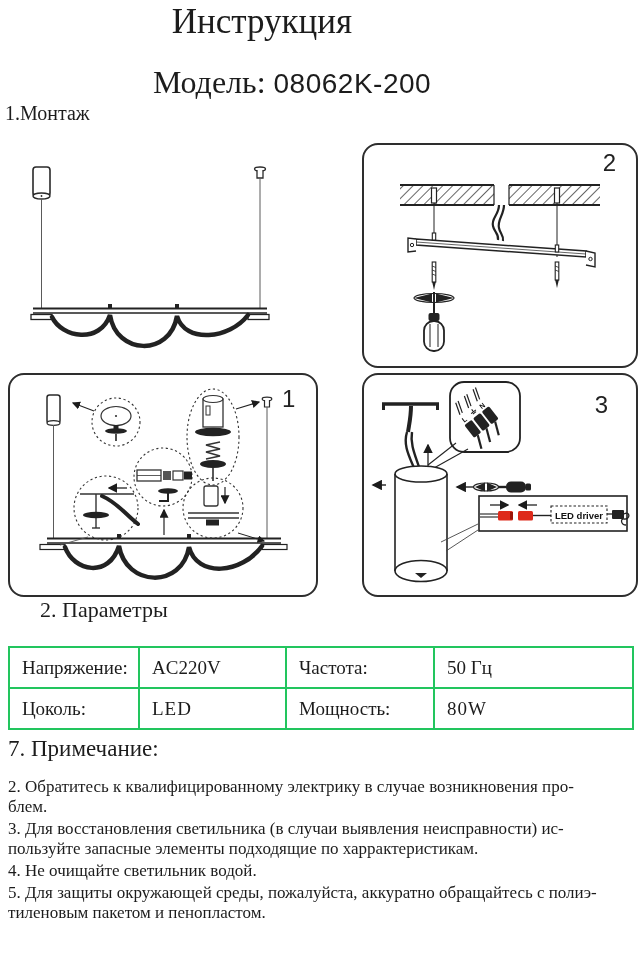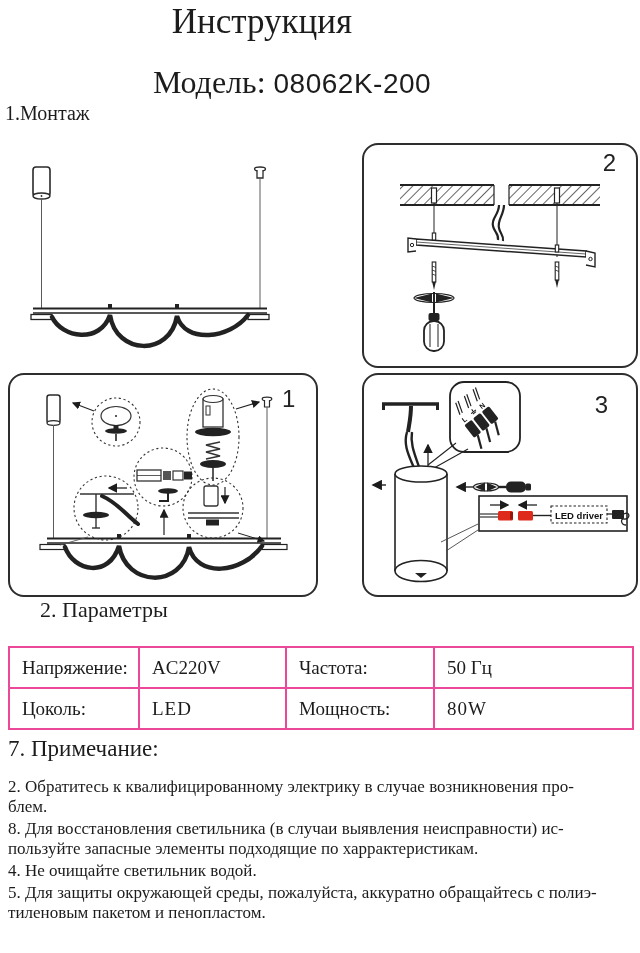--- a/index.html
+++ b/index.html
@@ -34,21 +34,21 @@
   .fig-label {
     position:absolute; font-family:"Liberation Sans", sans-serif;
     font-size:24px; color:#222; line-height:1;
   }
 
   .params-table {
     position:absolute; left:8px; top:646px;
     border-collapse:collapse; table-layout:fixed;
   }
   .params-table td {
-    border:2px solid #ec4899; height:41px; padding-left:12px;
+    border:2px solid #22c55e; height:41px; padding-left:12px;
     font-size:19px; vertical-align:middle; overflow:hidden;
   }
   .val-sans { font-family:Liberation Serif, serif; font-size:19px; letter-spacing:1px; }
 
   .notes-wrap { left:8px; top:777px; width:628px; }
   .note {
     white-space:pre-line; font-size:17px; line-height:20px;
     margin-bottom:2px;
   }
 </style>
@@ -341,18 +341,18 @@
       <td class="val-sans">80W</td>
     </tr>
   </tbody>
 </table>
 
 <div class="abs sec-heading" id="notes-heading">7. Примечание:</div>
 
 <div class="abs notes-wrap">
   <div class="note">2. Обратитесь к квалифицированному электрику в случае возникновения про-
 блем.</div>
-  <div class="note">8. Для восстановления светильника (в случаи выявления неисправности) ис-
+  <div class="note">3. Для восстановления светильника (в случаи выявления неисправности) ис-
 пользуйте запасные элементы подходящие по харрактеристикам.</div>
   <div class="note">4. Не очищайте  светильник водой.</div>
   <div class="note">5. Для защиты окружающей среды, пожалуйста, аккуратно обращайтесь с полиэ-
 тиленовым пакетом и пенопластом.</div>
 </div>
 
 </body></html>

